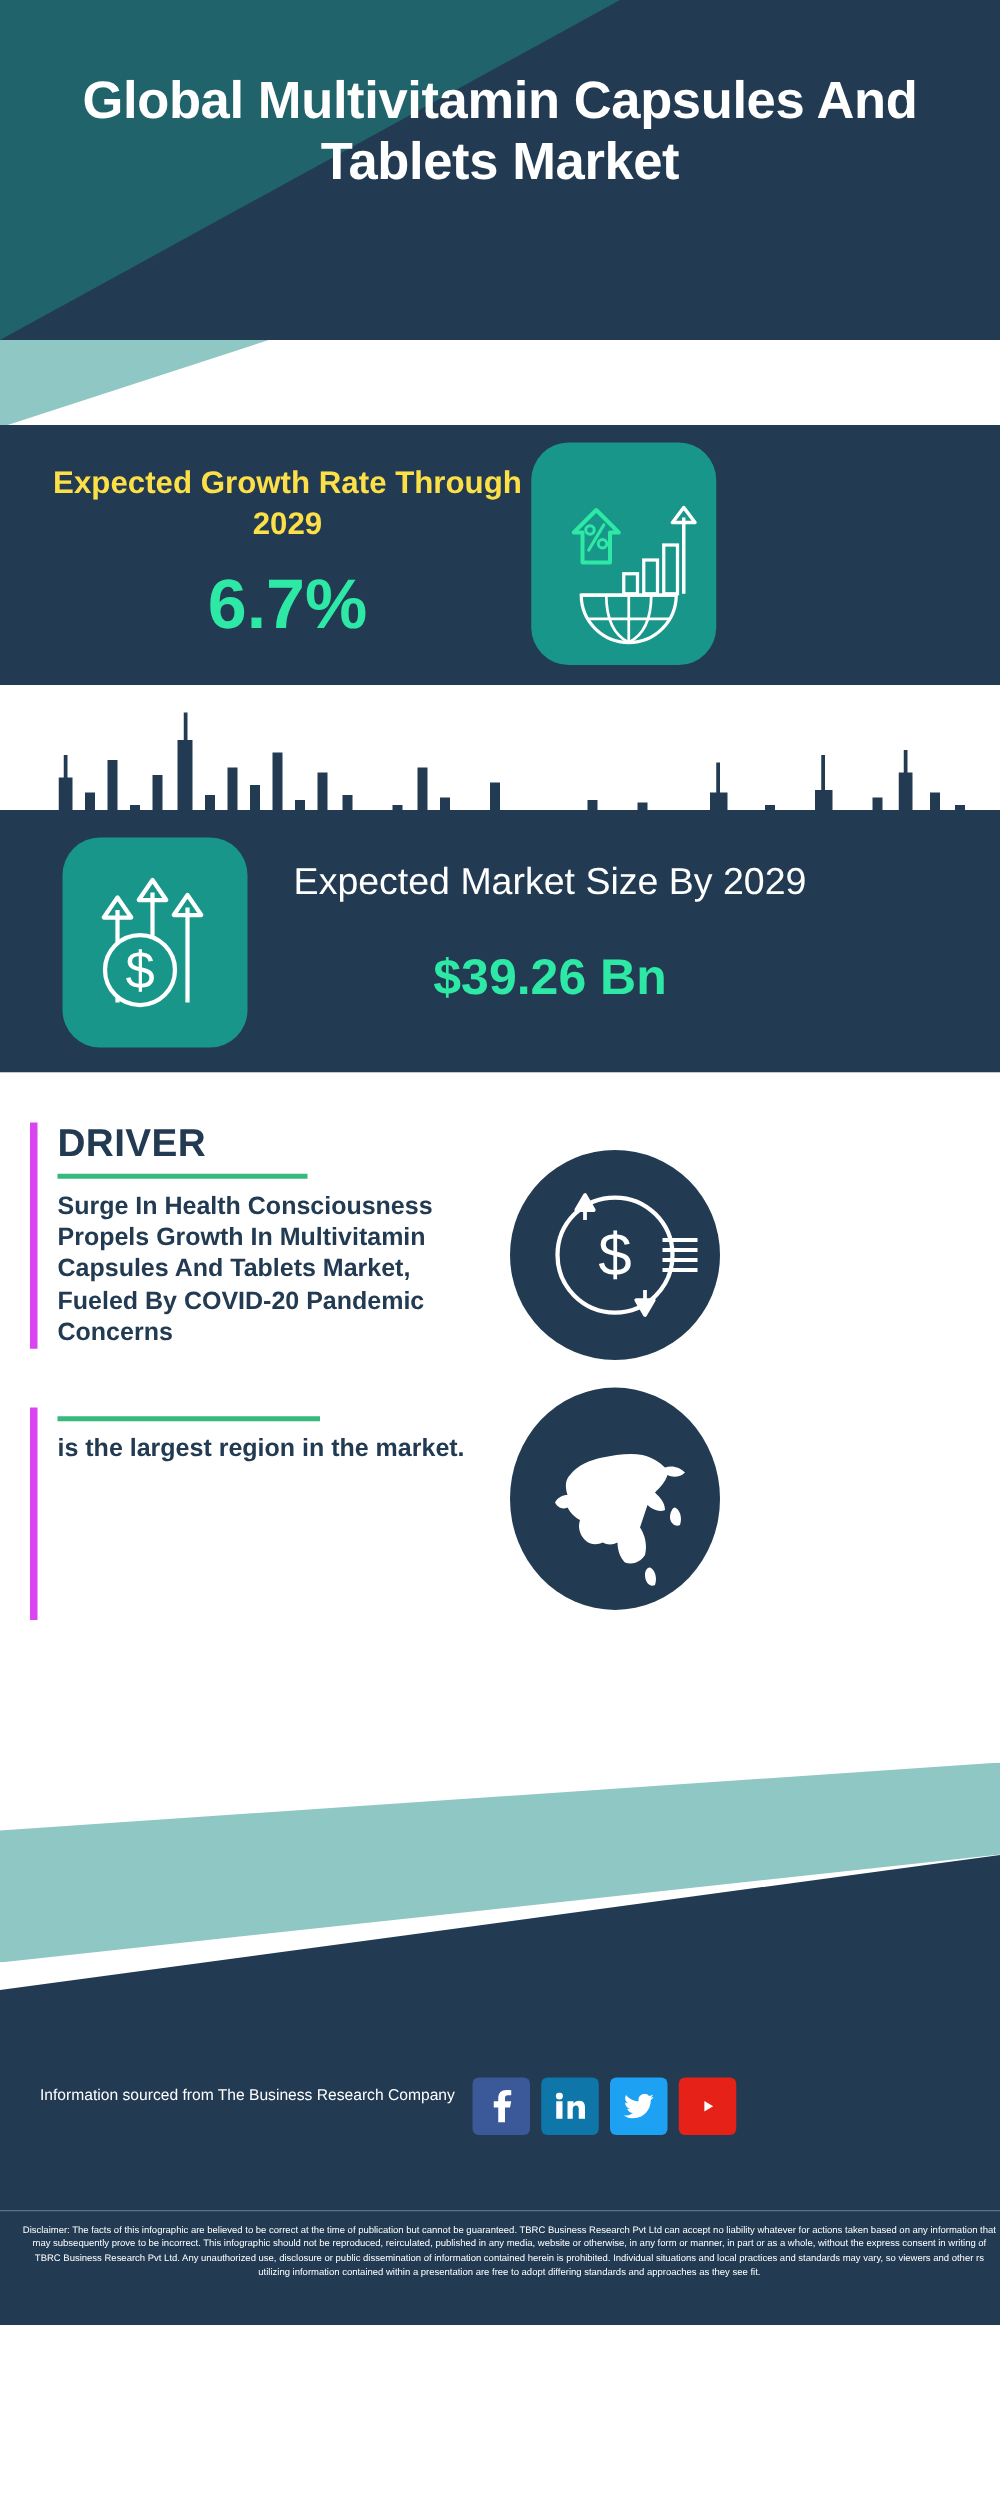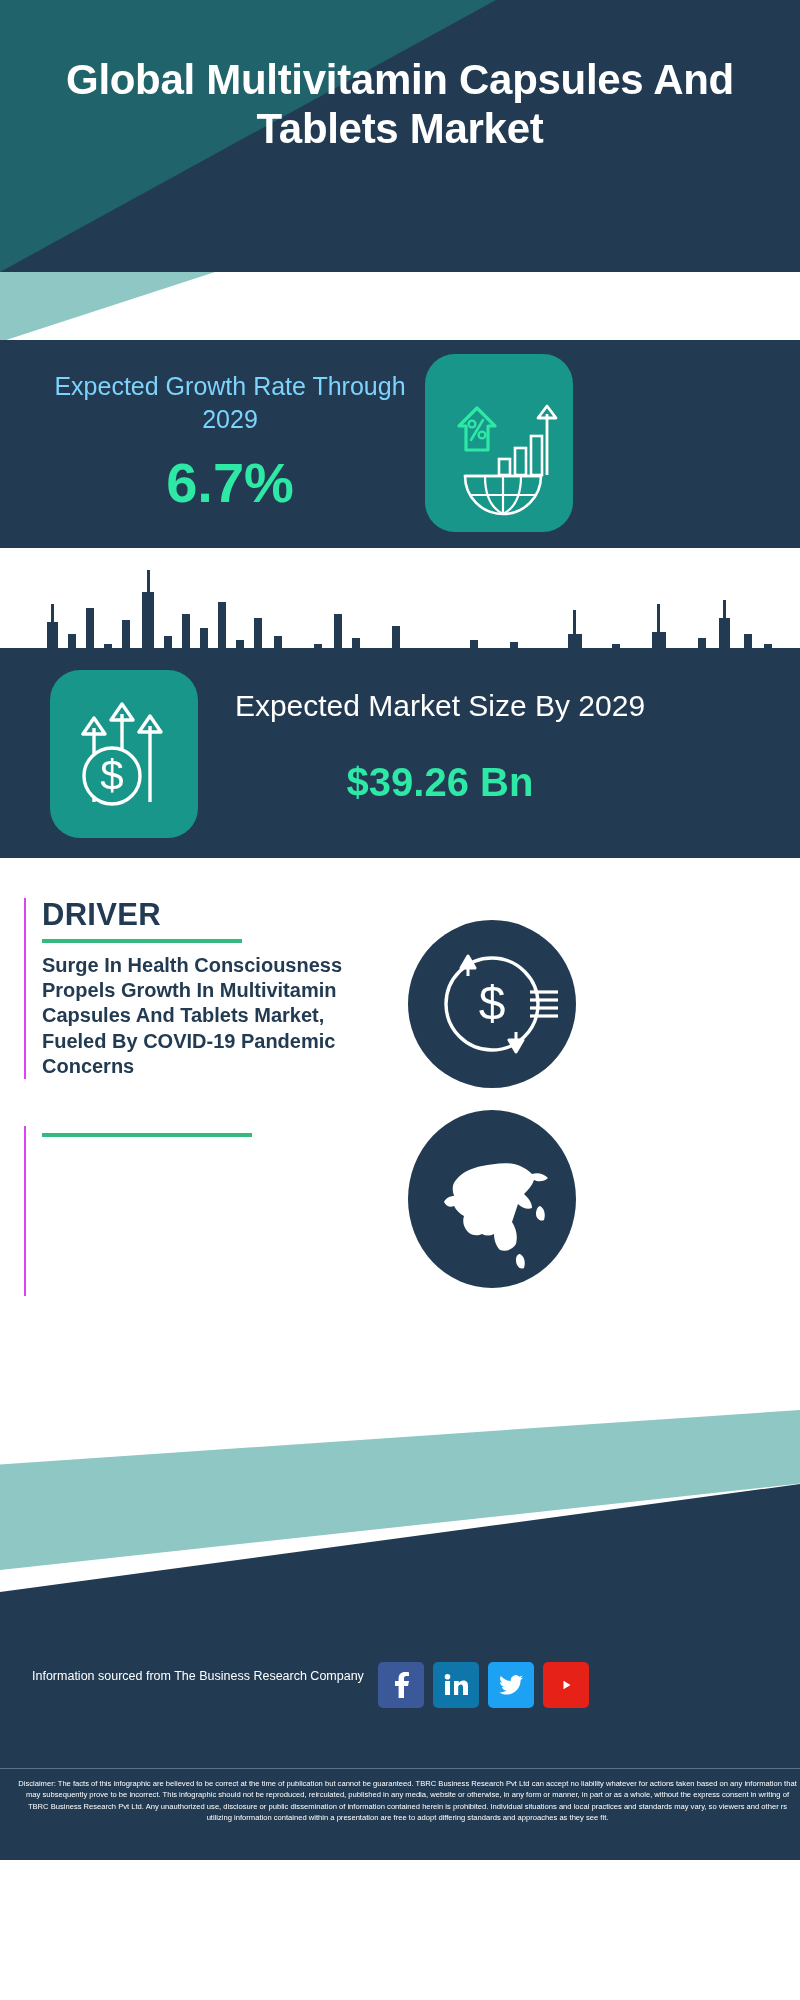--- a/index.html
+++ b/index.html
@@ -67,24 +67,24 @@
     position: absolute;
     left: 0; top: 340px;
     width: 800px; height: 208px;
     background: #223b52;
   }
   .growth-label {
     position: absolute;
     left: 40px; top: 30px;
     width: 380px;
     text-align: center;
-    color: #7dd3fc;
+    color: #fde047;
     font-size: 25px;
     line-height: 1.32;
-    font-weight: normal;
+    font-weight: bold;
   }
   .growth-value {
     position: absolute;
     left: 40px; top: 115px;
     width: 380px;
     text-align: center;
     color: #2ee8a5;
     font-size: 56px;
     font-weight: bold;
     line-height: 1;
@@ -142,21 +142,21 @@
 
   
   .body-white {
     position: absolute;
     left: 0; top: 858px;
     width: 800px; height: 460px;
     background: #ffffff;
   }
   .block {
     position: absolute;
-    border-left: 2px solid #d946ef;
+    border-left: 6px solid #d946ef;
     padding-left: 16px;
   }
   .block-driver { left: 24px; top: 40px; width: 350px; }
   .block-region { left: 24px; top: 268px; width: 350px; height: 170px;}
   .block-title {
     color: #223b52;
     font-size: 31px;
     font-weight: bold;
     letter-spacing: 0.3px;
     line-height: 1.1;
@@ -312,38 +312,39 @@
     </div>
     <div class="market-label">Expected Market Size By 2029</div>
     <div class="market-value">$39.26 Bn</div>
   </div>
 
   <div class="body-white">
 
     <div class="block block-driver">
       <div class="block-title">DRIVER</div>
       <div class="block-rule rule-driver"></div>
-      <div class="block-text">Surge In Health Consciousness Propels Growth In Multivitamin Capsules And Tablets Market, Fueled By COVID-19 Pandemic Concerns</div>
+      <div class="block-text">Surge In Health Consciousness Propels Growth In Multivitamin Capsules And Tablets Market, Fueled By COVID-20 Pandemic Concerns</div>
     </div>
 
     <div class="circle-icon circle-driver">
       <svg width="168" height="168" viewBox="0 0 168 168" fill="none">
         <circle cx="84" cy="84" r="46" stroke="#ffffff" stroke-width="3.4" fill="none"></circle>
         <text x="84" y="100" font-family="Liberation Sans, sans-serif" font-size="48" fill="#ffffff" text-anchor="middle">$</text>
         <path d="M60 56 L60 42 M60 36 L53 48 L67 48 Z" stroke="#ffffff" stroke-width="3" fill="#ffffff" stroke-linejoin="round"></path>
         <path d="M108 112 L108 126 M108 132 L101 120 L115 120 Z" stroke="#ffffff" stroke-width="3" fill="#ffffff" stroke-linejoin="round"></path>
         <line x1="122" y1="72" x2="150" y2="72" stroke="#ffffff" stroke-width="3.2"></line>
         <line x1="122" y1="80" x2="150" y2="80" stroke="#ffffff" stroke-width="3.2"></line>
         <line x1="122" y1="88" x2="150" y2="88" stroke="#ffffff" stroke-width="3.2"></line>
         <line x1="122" y1="96" x2="150" y2="96" stroke="#ffffff" stroke-width="3.2"></line>
       </svg>
     </div>
 
     <div class="block block-region">
       <div class="block-rule rule-region"></div>
+      <div class="block-text block-text-light">is the largest region in the market.</div>
     </div>
 
     <div class="circle-icon circle-region">
       <svg width="168" height="178" viewBox="0 0 168 178" fill="none">
         <path fill="#ffffff" d="M48 70 C54 62 64 58 74 56 C84 54 96 52 106 54 C114 56 120 60 124 64 C130 62 136 64 140 68 C136 72 130 72 126 70 C124 76 120 80 116 84 C120 88 124 92 124 98 C120 100 114 98 110 94 C108 100 106 106 104 112 C108 118 110 126 108 134 C104 140 98 142 92 140 C88 136 86 130 86 124 C82 126 78 126 74 124 C70 126 64 126 60 122 C56 118 54 112 56 106 C52 104 48 100 46 96 C42 98 38 96 36 92 C38 88 42 86 46 86 C44 80 44 74 48 70 Z M132 96 C136 98 138 104 136 110 C132 112 128 108 128 104 C128 100 130 96 132 96 Z M112 144 C116 146 118 152 116 158 C112 160 108 156 108 150 C108 146 110 144 112 144 Z"></path>
       </svg>
     </div>
   </div>
 
   <div class="bottom">

